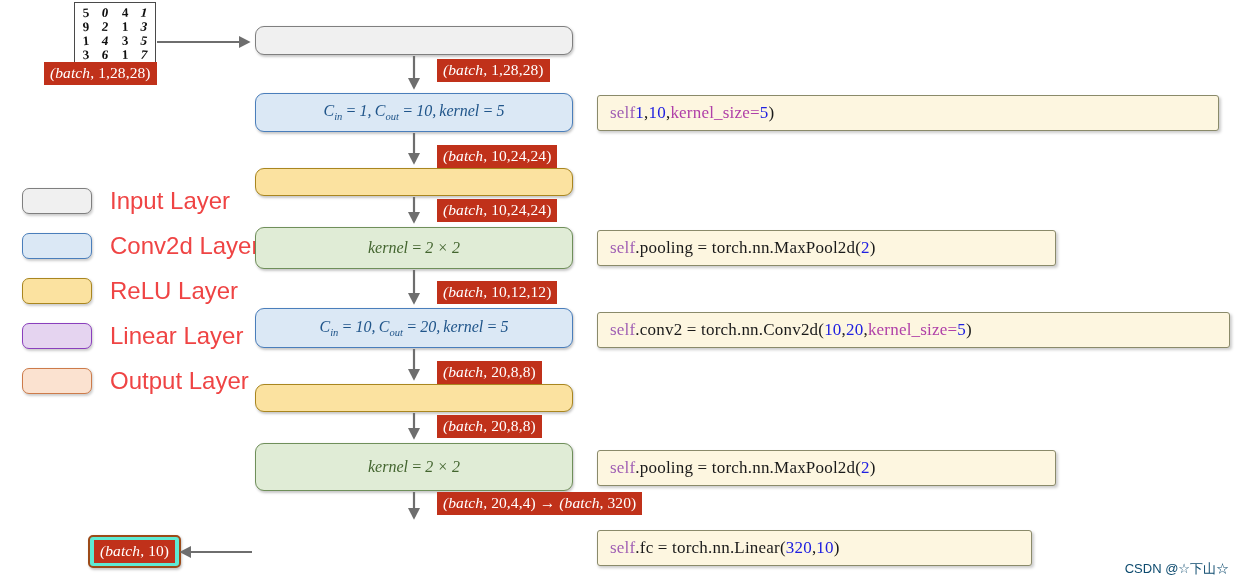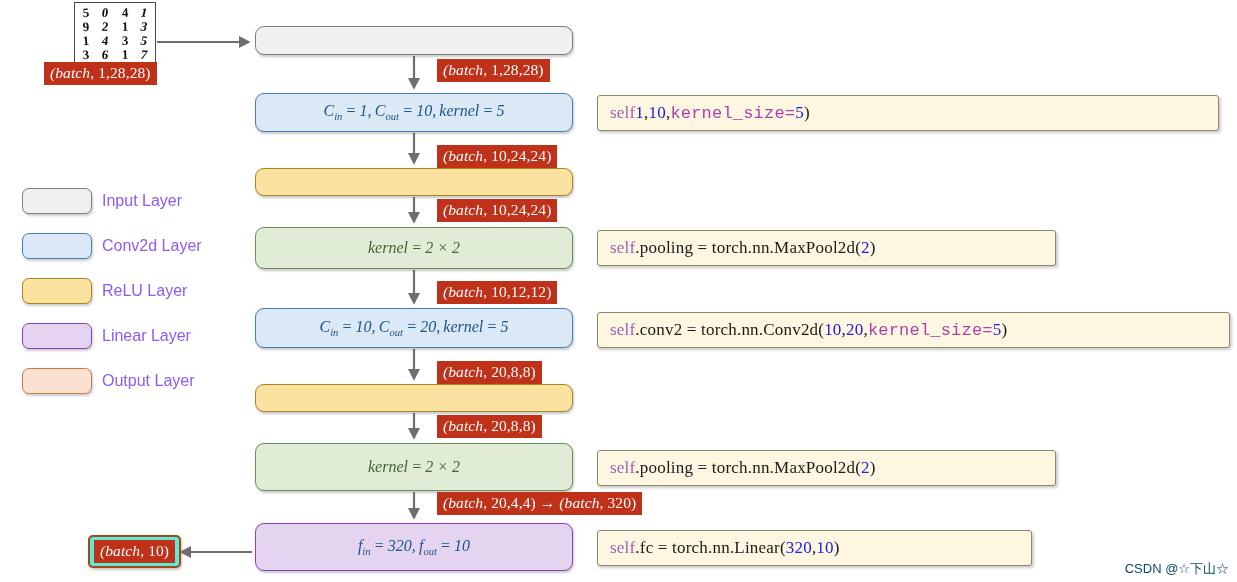--- a/index.html
+++ b/index.html
@@ -87,35 +87,35 @@
     font-size: 17px;
     color: #1a1a1a;
     display: flex; align-items: center;
     padding: 0 12px;
     white-space: nowrap;
     box-shadow: 1.5px 2px 3px rgba(0,0,0,0.20);
     letter-spacing: 0.2px;
   }
   .k-self { color: #a05fb4; }
   .k-num  { color: #2020e0; }
-  .k-kw   { color: #b040a8; font-family: Liberation Mono, monospace; }
+  .k-kw   { color: #b040a8; }
 
   
   .legend { position: absolute; left: 22px; top: 178px; }
   .leg-row { display: flex; align-items: center; height: 45px; }
   .leg-sw {
     width: 70px; height: 26px; border-radius: 7px;
     border-width: 1.4px; border-style: solid;
     box-shadow: 1px 1.5px 2.5px rgba(0,0,0,0.2);
   }
   .leg-label {
-    margin-left: 10px;
+    margin-left: 18px;
     font-family: "Liberation Sans", sans-serif;
-    font-size: 16px;
-    color: #8b5cf6;
+    font-size: 24px;
+    color: #ef4444;
   }
   .sw-input  { background: #f0f0f0; border-color: #7f7f7f; }
   .sw-conv   { background: #dbe8f5; border-color: #4a7ebb; }
   .sw-relu   { background: #fbe2a0; border-color: #a9861f; }
   .sw-pool   { background: #e0ecd6; border-color: #6f8f5a; }
   .sw-linear { background: #e5d4f0; border-color: #8a3fbd; }
   .sw-output { background: #fbe2d0; border-color: #cd7b4a; }
 
   
   #arrows { position: absolute; left: 0; top: 0; width: 1237px; height: 582px; pointer-events: none; }
@@ -202,23 +202,20 @@
   <div class="layer l-conv" style="left:255px; top:308px; width:318px; height:40px;">
     <span class="mathlbl">C<sub>in</sub> = <span>10</span>, C<sub>out</sub> = <span>20</span>, kernel = <span>5</span></span>
   </div>
 
   <div class="layer l-relu" style="left:255px; top:384px; width:318px; height:28px;"></div>
 
   <div class="layer l-pool" style="left:255px; top:443px; width:318px; height:48px;">
     <span class="mathlbl">kernel = <span>2 × 2</span></span>
   </div>
 
-  <div class="layer l-linear" style="left:255px; top:523px; width:318px; height:48px;">
-    <span class="mathlbl">f<sub>in</sub> = <span>320</span>, f<sub>out</sub> = <span>10</span></span>
-  </div>
 
   <div class="tag" style="left: 437px; top: 59px; background: rgb(192, 49, 26);">
     <i>(batch</i>, 1,28,28)
   </div>
   <div class="tag" style="left: 437px; top: 145px; background: rgb(192, 49, 26);">
     <i>(batch</i>, 10,24,24)
   </div>
   <div class="tag" style="left: 437px; top: 199px; background: rgb(192, 49, 26);">
     <i>(batch</i>, 10,24,24)
   </div>

